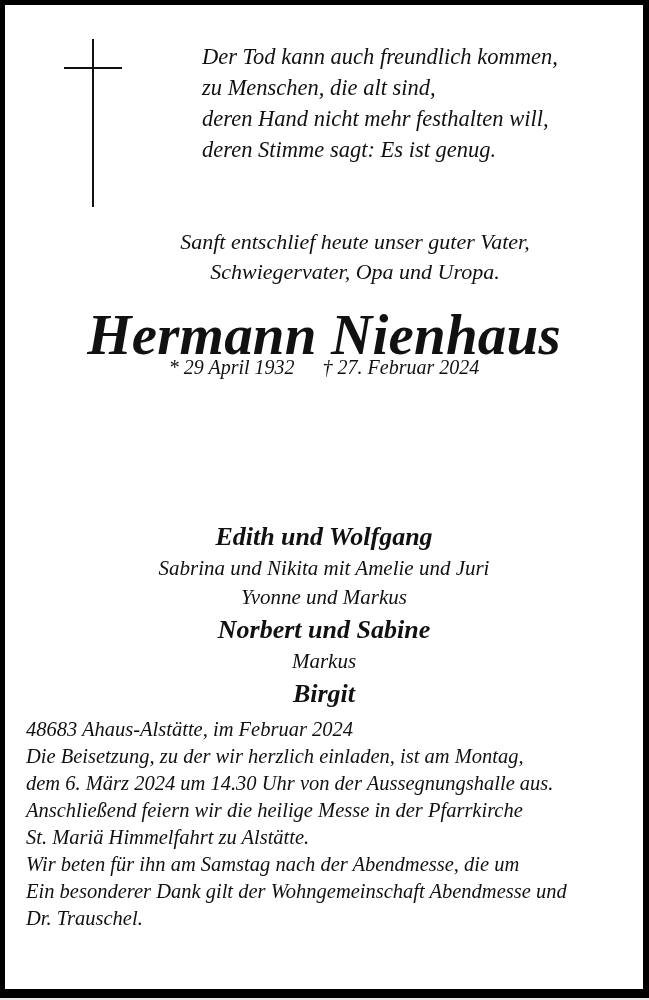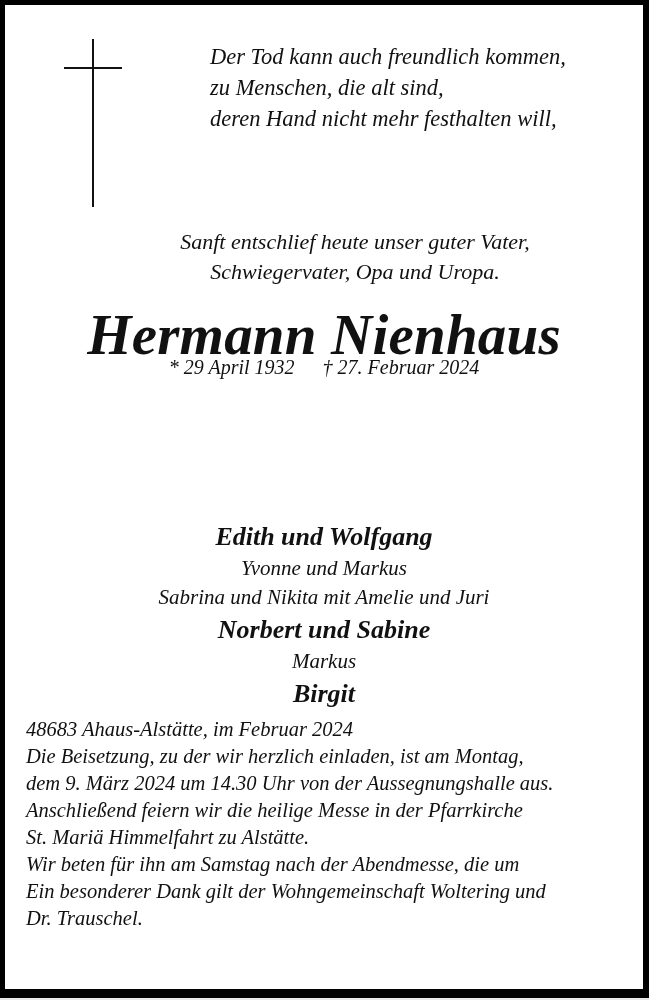--- a/index.html
+++ b/index.html
@@ -56,21 +56,21 @@
     
     .poem {
       position: absolute;
       left: 202px;
       top: 41px;
       font-style: italic;
       font-size: 22.5px;
       line-height: 31px;
       white-space: nowrap;
     }
-    .poem div { height: 31px; margin-left: 8px; }
+    .poem div { height: 31px; }
 
     .center {
       position: absolute;
       left: 5px;
       width: 638px;
       text-align: center;
       font-style: italic;
       white-space: nowrap;
     }
     .intro {
@@ -131,47 +131,48 @@
 
 <div>
   <div class="cross-v"></div>
   <div class="cross-h"></div>
 </div>
 
 <div class="poem">
   <div>Der Tod kann auch freundlich kommen,</div>
   <div>zu Menschen, die alt sind,</div>
   <div>deren Hand nicht mehr festhalten will,</div>
+  <div>deren Stimme sagt: Es ist genug.</div>
 </div>
 
 <div class="center intro">
   <div>Sanft entschlief heute unser guter Vater,</div>
   <div>Schwiegervater, Opa und Uropa.</div>
 </div>
 
 <div class="center name">Hermann Nienhaus</div>
 
 <div class="center dates">
   <span>* 29 April 1932</span><span class="gap"></span><span>† 27. Februar 2024</span>
 </div>
 
 <div class="center tribute">
 </div>
 
 <div class="center family">
   <div class="bold">Edith und Wolfgang</div>
+  <div class="reg">Sabrina und Nikita mit Amelie und Juri</div>
   <div class="reg">Yvonne und Markus</div>
-  <div class="reg">Sabrina und Nikita mit Amelie und Juri</div>
   <div class="bold">Norbert und Sabine</div>
   <div class="reg">Markus</div>
   <div class="bold">Birgit</div>
 </div>
 
 <div class="details">
   <div>48683 Ahaus-Alstätte, im Februar 2024</div>
   <div>Die Beisetzung, zu der wir herzlich einladen, ist am Montag,</div>
-  <div>dem 9. März 2024 um 14.30 Uhr von der Aussegnungshalle aus.</div>
+  <div>dem 6. März 2024 um 14.30 Uhr von der Aussegnungshalle aus.</div>
   <div>Anschließend feiern wir die heilige Messe in der Pfarrkirche</div>
   <div>St. Mariä Himmelfahrt zu Alstätte.</div>
   <div>Wir beten für ihn am Samstag nach der Abendmesse, die um</div>
-  <div>Ein besonderer Dank gilt der Wohngemeinschaft Woltering und</div>
+  <div>Ein besonderer Dank gilt der Wohngemeinschaft Abendmesse und</div>
   <div>Dr. Trauschel.</div>
 </div>
 
 </body></html>

